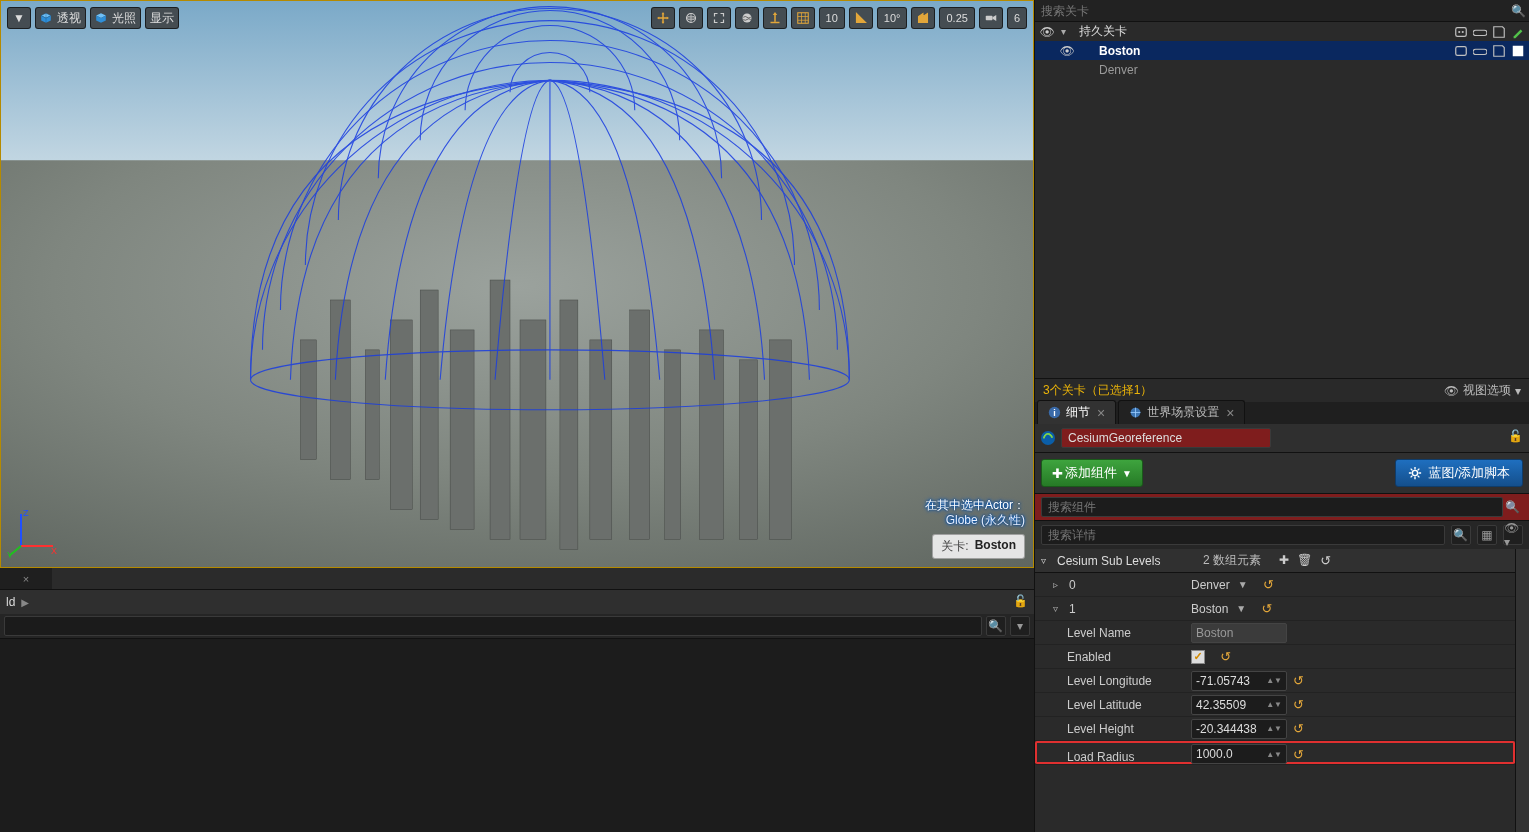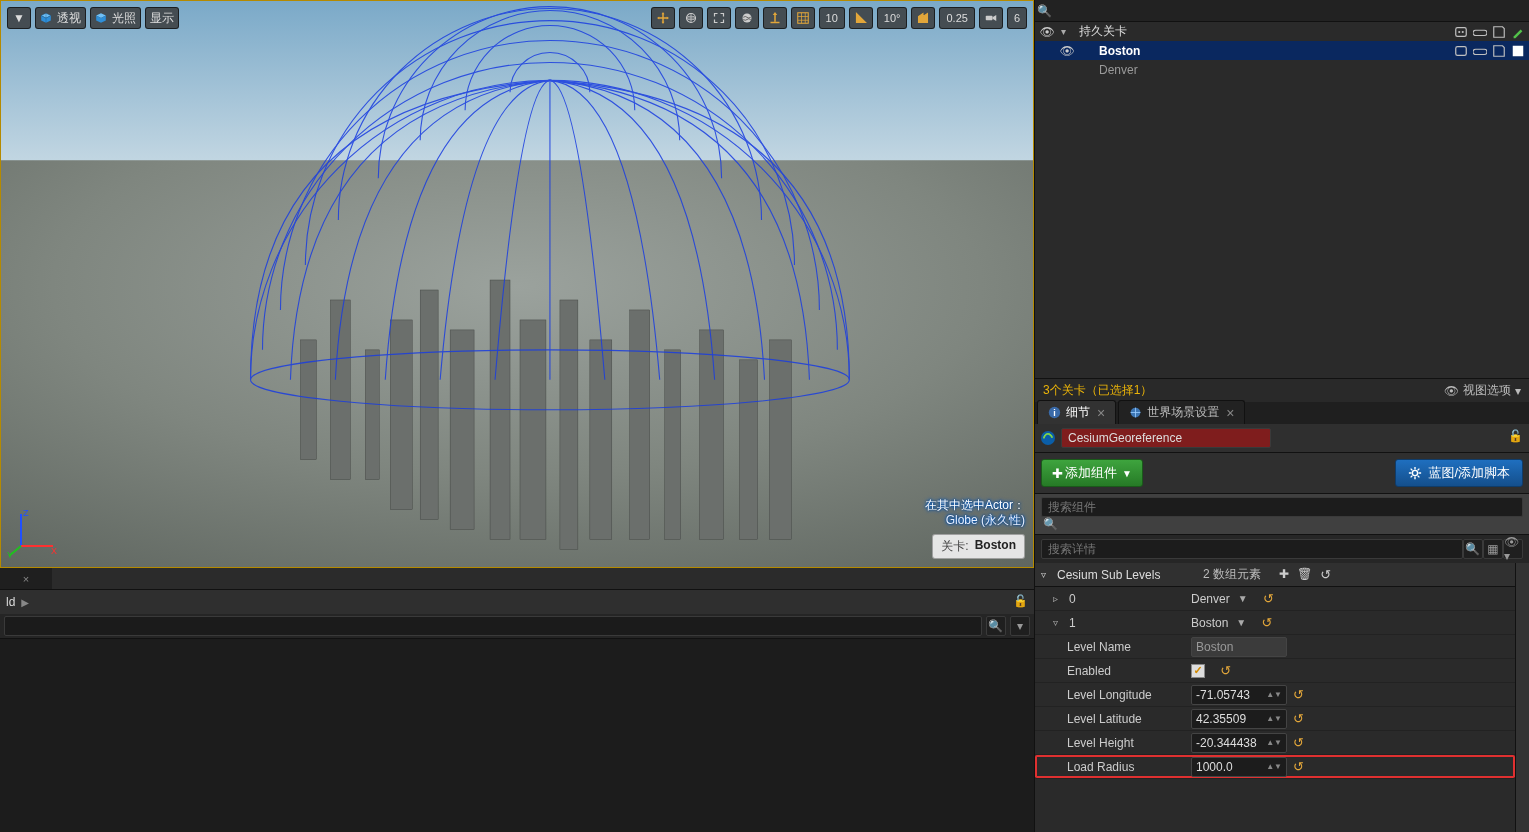--- a/index.html
+++ b/index.html
@@ -92,28 +92,28 @@
 .cesium-ico { width:14px; height:14px; border-radius:50%; background:#0b5ea8; display:inline-block; position:relative; }
 .cesium-ico::after { content:""; position:absolute; inset:2px; border-radius:50%; border:2px solid #7fd34c; border-right-color:transparent; border-bottom-color:transparent; transform:rotate(40deg); }
 .det-header .name-field { background:#7f1d1d; border:1px solid #3a3a3a; border-radius:2px; padding:2px 6px; color:#ddd; font-size:12px; width:210px; }
 .det-header .lock { position:absolute; right:6px; top:5px; color:#888; }
 
 .det-btns { display:flex; gap:8px; padding:6px; background:#2f2f2f; border-bottom:1px solid #111; }
 .btn-green { background:linear-gradient(#3ea43e,#267a26); border:1px solid #1a5a1a; color:#fff; padding:4px 10px; border-radius:3px; display:flex; align-items:center; gap:2px; font-size:13px; cursor:pointer; }
 .btn-blue { background:linear-gradient(#1f6fbf,#144f8c); border:1px solid #0f3c6a; color:#fff; padding:4px 12px; border-radius:3px; display:flex; align-items:center; gap:6px; font-size:13px; cursor:pointer; margin-left:auto; }
 .btn-green .caret, .btn-blue .caret { font-size:10px; margin-left:3px; }
 
-.det-compsearch { padding:3px 6px; background:#404040; display:flex;flex-direction:column; }
+.det-compsearch { padding:3px 6px; background:#7f1d1d; display:flex; }
 .det-compsearch input { flex:1; background:#1c1c1c; border:1px solid #3a3a3a; border-radius:2px; padding:2px 6px; color:#aaa; font-size:12px; outline:none; }
 .det-compsearch .lens { width:20px; display:flex; align-items:center; justify-content:center; color:#999; }
 
 .comp-row { background:#d8c7a3; color:#3a2a10; padding:3px 8px; display:flex; align-items:center; gap:6px; font-size:12px; border-top:1px solid #b8a67f; border-bottom:1px solid #b8a67f; }
 
 
-.prop-toolbar { display:flex; align-items:flex-end; padding:4px 6px; background:#262626; border-top:1px solid #111; }
+.prop-toolbar { display:flex; align-items:flex-end; padding:4px 6px; gap:6px; background:#262626; border-top:1px solid #111; }
 .prop-toolbar input { flex:1; background:#1c1c1c; border:1px solid #3a3a3a; border-radius:2px; padding:2px 6px; color:#aaa; font-size:12px; outline:none; }
 .prop-toolbar .ico-btn { width:20px; height:20px; display:flex; align-items:center; justify-content:center; border:1px solid #3a3a3a; background:#1f1f1f; border-radius:2px; color:#999; cursor:pointer; }
 
 
 .prop-grid { flex:1; overflow:auto; background:#2a2a2a; }
 .prop-section { display:flex; flex-direction:column; }
 .prop-section-header { display:flex; align-items:center; padding:3px 6px; background:#303030; border-bottom:1px solid #111; gap:6px; }
 .prop-section-header .arrow { font-size:10px; color:#ccc; width:10px; }
 .prop-section-header .title { color:#ddd; font-size:12px; flex:0 0 136px; }
 .prop-section-header .count { color:#bbb; font-size:12px; margin-left:4px; }
@@ -125,21 +125,21 @@
 .prop-row .k.lvl1 { padding-left:18px; display:flex; align-items:center; gap:6px; }
 .prop-row .k.lvl1 .arrow { font-size:10px; width:10px; color:#aaa; }
 .prop-row .v { flex:1; display:flex; align-items:center; gap:6px; padding-right:8px; }
 .prop-row .num-field { width:96px; background:#1c1c1c; border:1px solid #444; border-radius:2px; padding:2px 4px; color:#ddd; font-size:12px; display:flex; align-items:center; justify-content:space-between; }
 .prop-row .num-field .spinners { display:flex; flex-direction:column; line-height:5px; font-size:8px; color:#888; }
 .prop-row .txtval { color:#ccc; font-size:12px; }
 .prop-row .chk { width:14px; height:14px; background:#ddd; border:1px solid #888; display:inline-flex; align-items:center; justify-content:center; color:#d28a00; font-size:11px; font-weight:bold; }
 .prop-row .caret-down { color:#aaa; font-size:10px; margin-left:2px; }
 .reset-ico { color:#e2a63a; font-size:13px; cursor:pointer; }
 
-.prop-row.highlight-red { box-shadow:inset 0 0 0 2px #e03030; border-radius:2px; }
+.prop-row.highlight-red { box-shadow:inset 0 0 0 2px #e03030; border-radius:2px;align-items:flex-end; }
 
 .prop-scroll-gutter { width:14px; background:#333; border-left:1px solid #111; }
 .props-flex { display:flex; flex:1; min-height:0; }
 
 </style>
 </head>
 <body>
 
 <div class="left-col">
 
@@ -331,20 +331,21 @@
     <div class="cb-lens">🔍</div>
     <div class="cb-lens">▾</div>
   </div>
 
   <div class="cb-body"></div>
 </div>
 
 <div class="right-col">
 
   <div class="panel-search">
+    <input placeholder="搜索关卡" style="">
     <span class="lens">🔍</span>
   </div>
 
   <div class="outliner">
     <div class="tree">
       <div class="tree-row">
         <span class="eye">👁</span>
         <span class="arrow">▾</span>
         <span class="label">持久关卡</span>
         <span class="badges">

